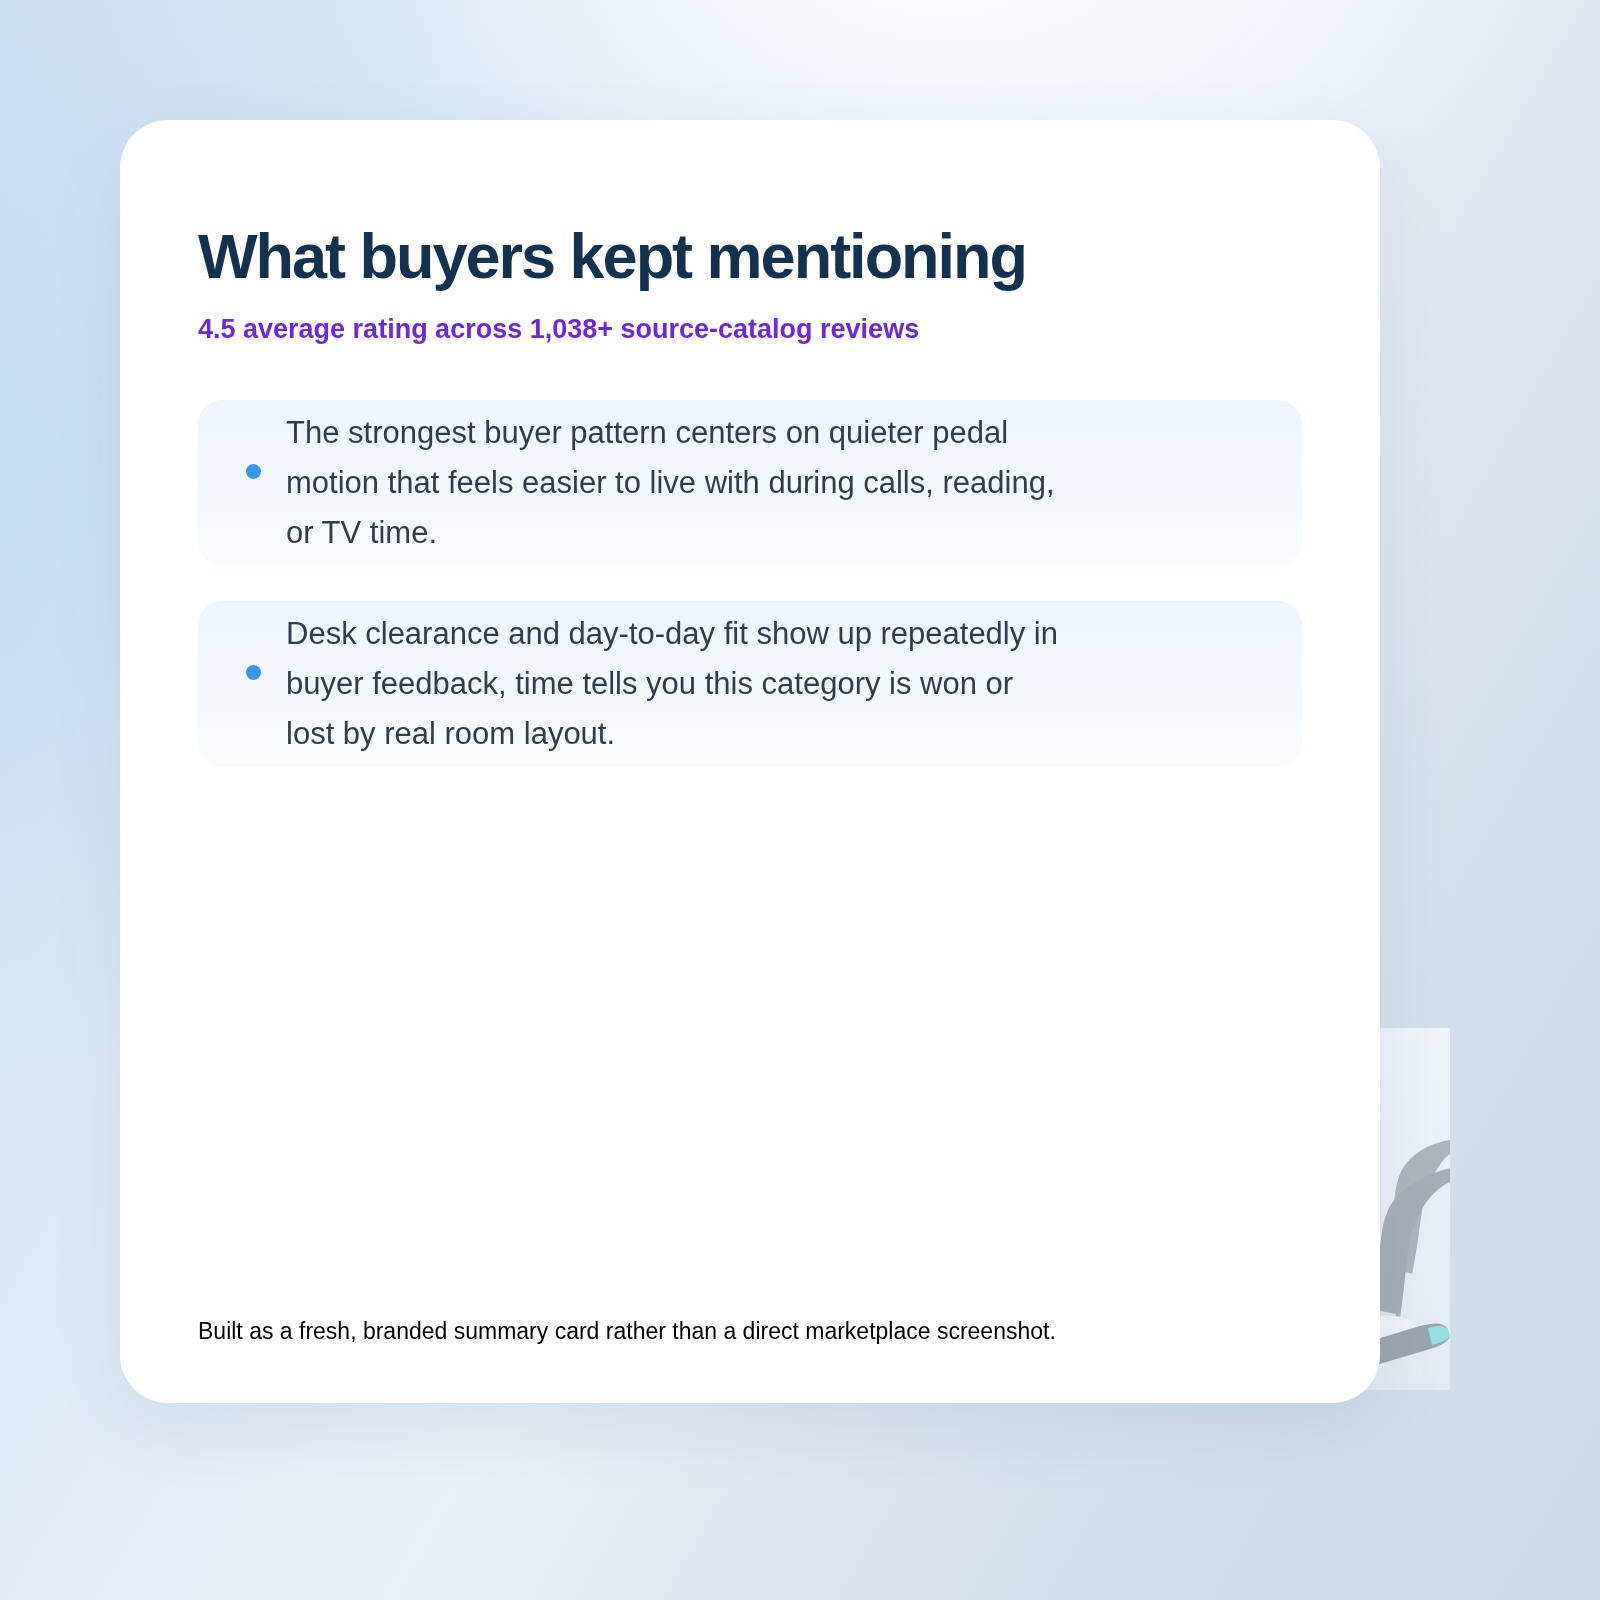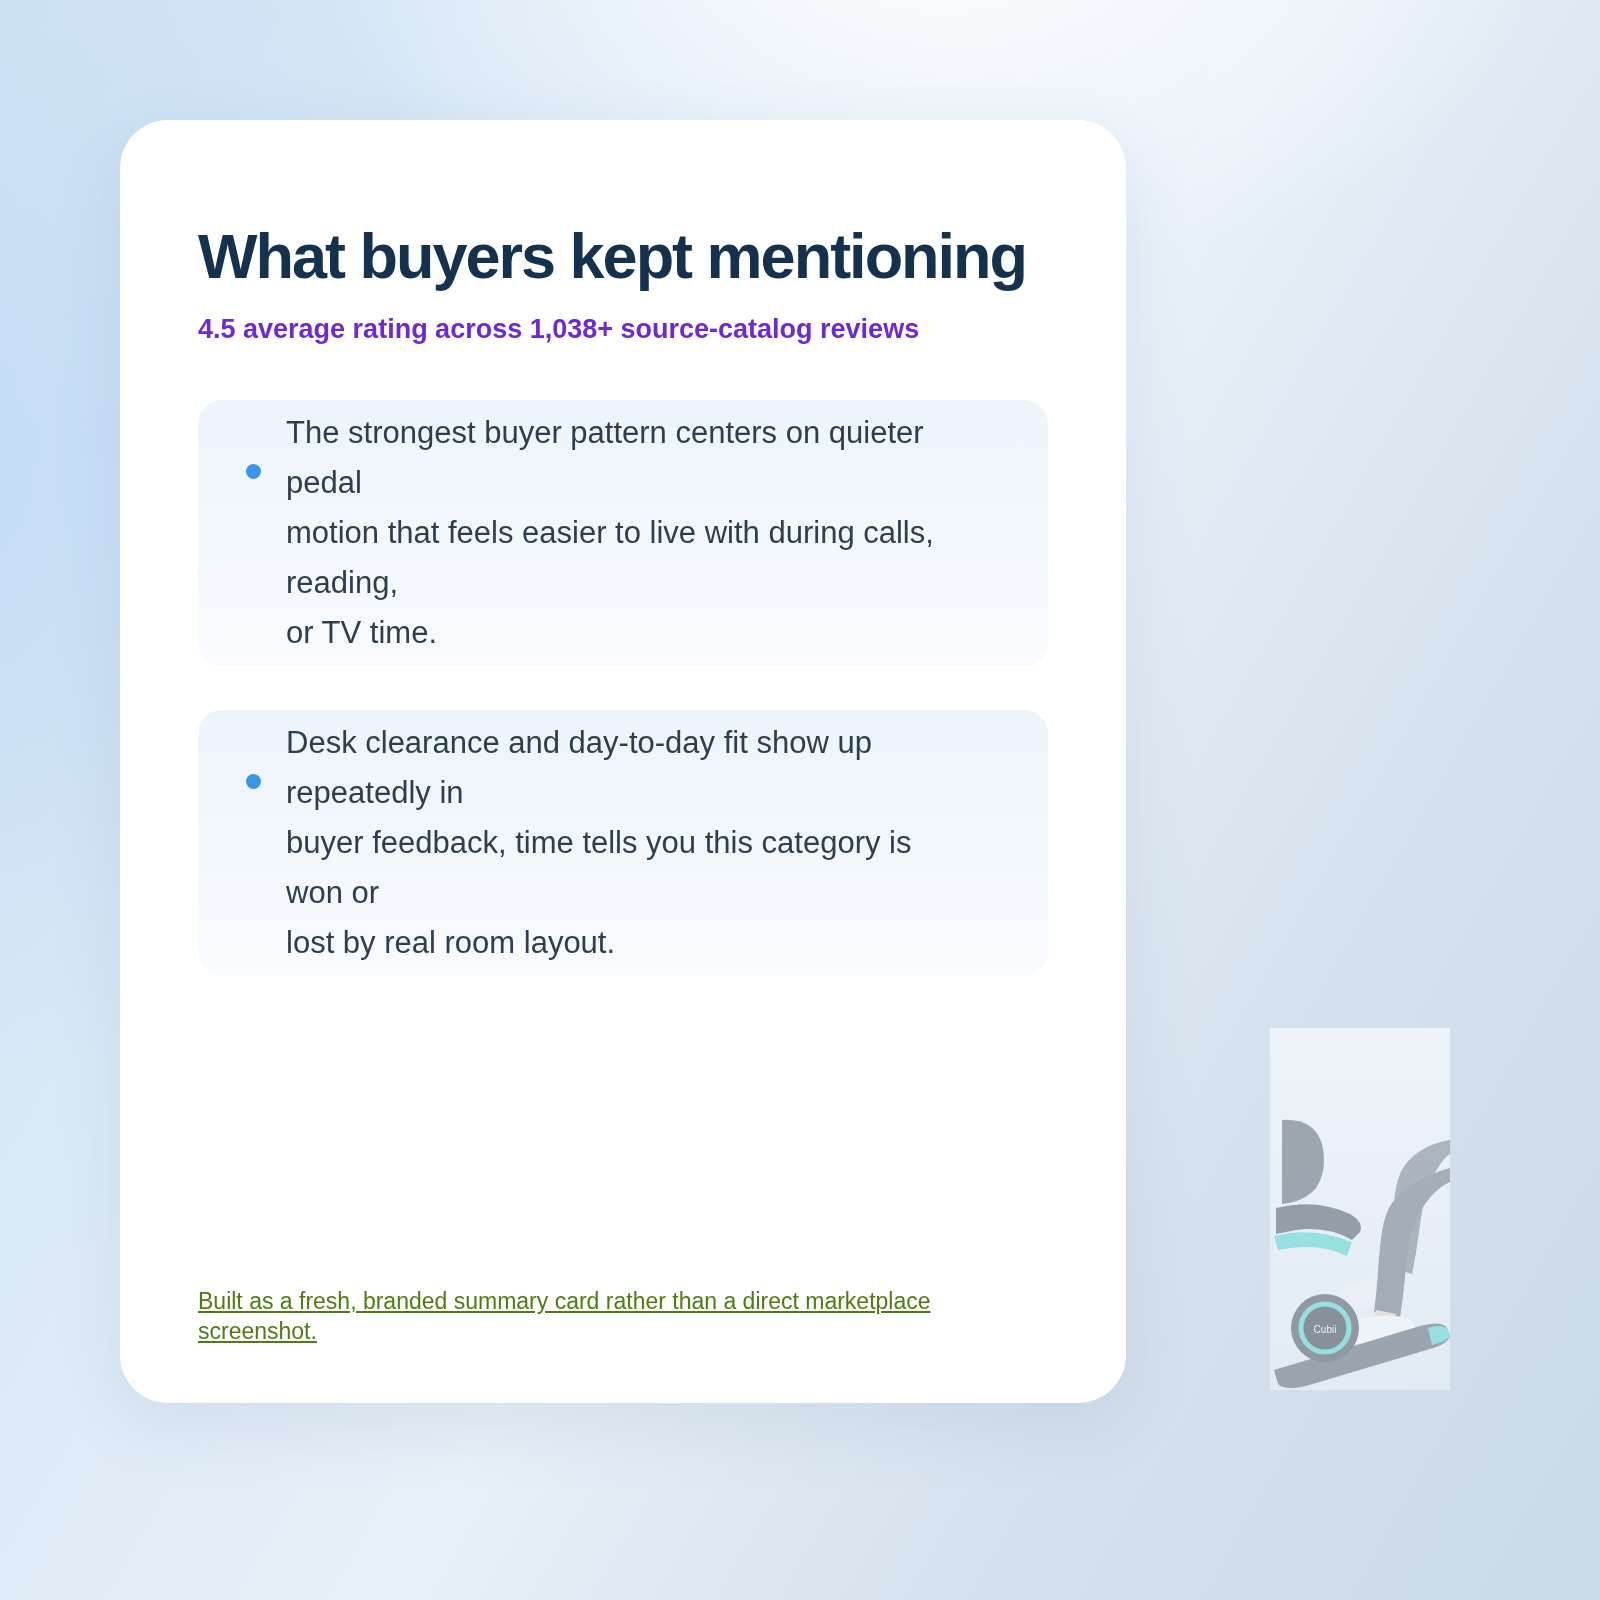--- a/index.html
+++ b/index.html
@@ -12,58 +12,58 @@
       linear-gradient(120deg, #cfe2f4 0%, #dce9f6 30%, #e8f0f8 52%, #d5e1ed 75%, #ccd9e7 100%);
   }
 
   .photo{
     position:absolute; left:1270px; top:1028px; width:180px; height:414px;
     z-index:1;
   }
   .photo svg{display:block;}
 
   .card{
-    position:absolute; left:120px; top:120px; width:1006px; height:1283px;
+    position:absolute; left:120px; top:120px; width:1260px; height:1283px;
     box-sizing:border-box;
     background:#ffffff;
     border-radius:48px;
     box-shadow:0 24px 70px rgba(70,100,140,.10);
     padding:98px 78px 57px 78px;
     display:flex; flex-direction:column;
     z-index:2;
   }
 
   .title{
     margin:0; font-size:63px; line-height:76px; font-weight:700;
     letter-spacing:-2px; color:#14324e;
   }
   .subtitle{
     margin-top:16px; font-size:27px; line-height:38px; font-weight:700;
     color:#6d28d9;
   }
 
-  .bullets{margin-top:52px; display:flex; flex-direction:column; gap:44px;}
+  .bullets{margin-top:52px; display:flex; flex-direction:column; gap:35px;}
   .bullet{
     position:relative;
     background:linear-gradient(180deg,#edf4fb 0%, #f3f8fd 55%, #f9fbfe 100%);
     border-radius:24px;
     padding:8px 90px 8px 88px;
   }
   .dot{
     position:absolute; left:48px; top:64px; width:15px; height:15px;
     border-radius:50%; background:#3b96e8;
   }
   .bullet-text{
     font-size:31px; line-height:50px; color:#2f3e4e;
     white-space:pre-line;
   }
 
   .footer-note{
     margin-top:auto;
-    font-size:23px; line-height:30px; color:#4d7c0f;text-decoration:underline;
+    font-size:23px; line-height:30px; color:#000000;
   }
 </style>
 </head>
 <body>
 
 <div class="photo">
   <svg viewBox="0 0 180 362" width="180" height="362">
     <defs>
       <linearGradient id="pbg" x1="0" y1="0" x2="0" y2="1">
         <stop offset="0" stop-color="#eef3f9"></stop>

